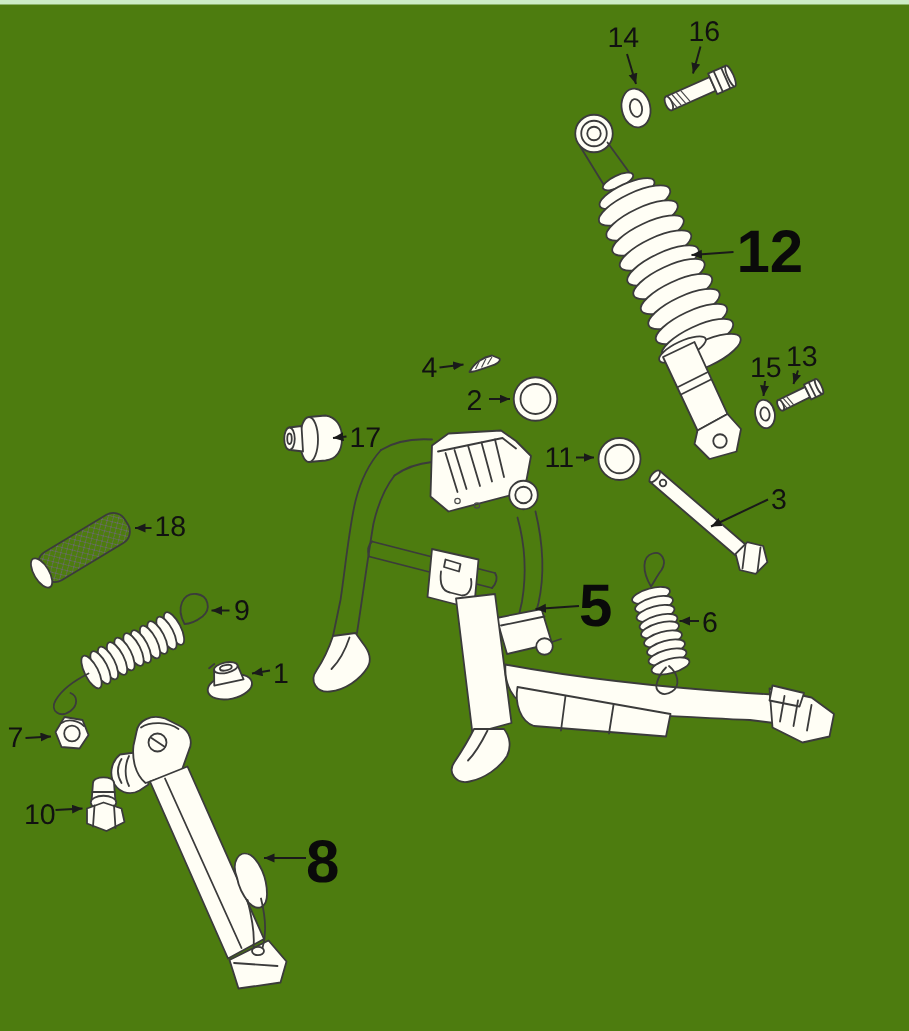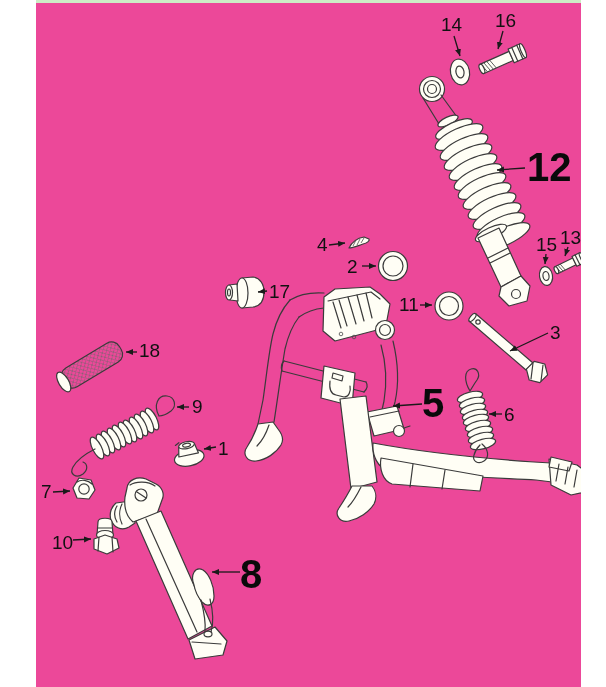--- a/index.html
+++ b/index.html
@@ -1,20 +1,19 @@
 <!DOCTYPE html>
 <html><head>
 <meta charset="utf-8">
 <style>
   html,body { margin:0; padding:0; background:#ffffff; }
   .stage {
-    position:relative; width:545px; height:687px;
-    background:#ec4899; overflow:hidden;
+    position:relative; width:606px; height:687px;
+    background:#4d7c0f; overflow:hidden;
     font-family:"Liberation Sans", sans-serif;
-    margin-left:36px;
   }
   .topstrip { position:absolute; top:0; left:0; width:606px; height:3px; background:#cdedc6; }
   svg { position:absolute; top:0; left:0; }
   .ln  { fill:none; stroke:#3b3b3b; stroke-width:1.2; stroke-linecap:round; stroke-linejoin:round; }
   .fl  { fill:#fffef5; stroke:#3b3b3b; stroke-width:1.2; stroke-linejoin:round; }
   .thin{ fill:none; stroke:#4a4a4a; stroke-width:0.8; }
   .arr { stroke:#1a1a1a; stroke-width:1.3; fill:none; }
   .lbl { font-family:"Liberation Sans", sans-serif; font-size:19px; fill:#111; }
   .lblBig { font-family:"Liberation Sans", sans-serif; font-size:40px; font-weight:bold; fill:#0a0a0a; }
 </style>

